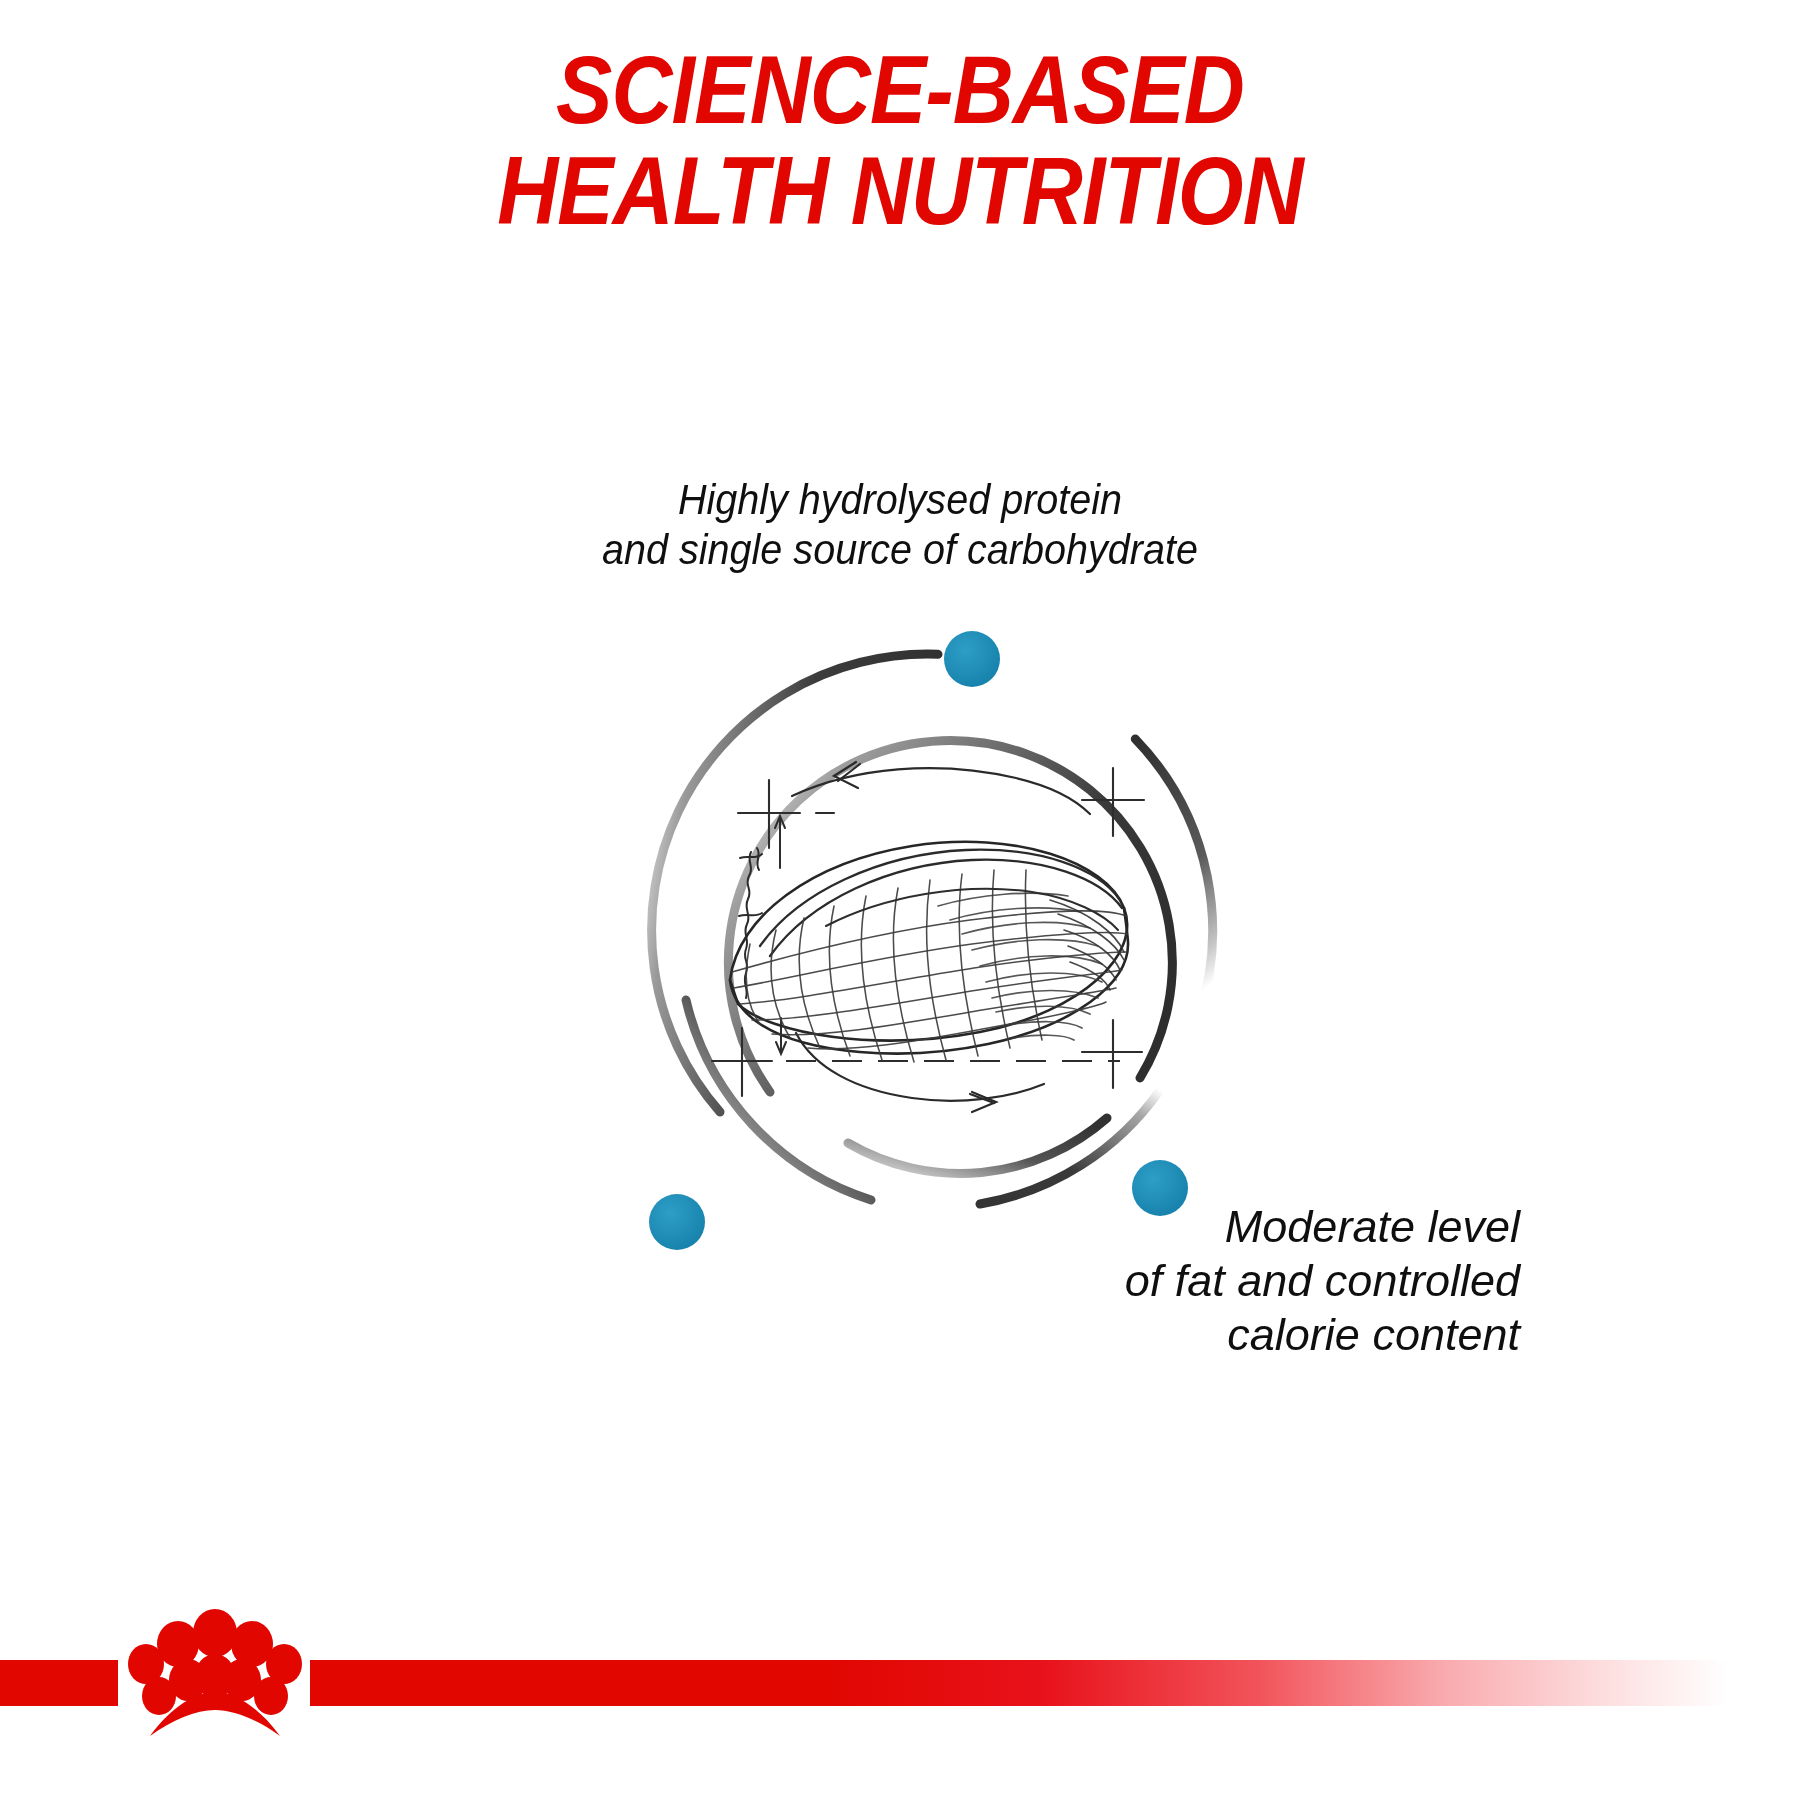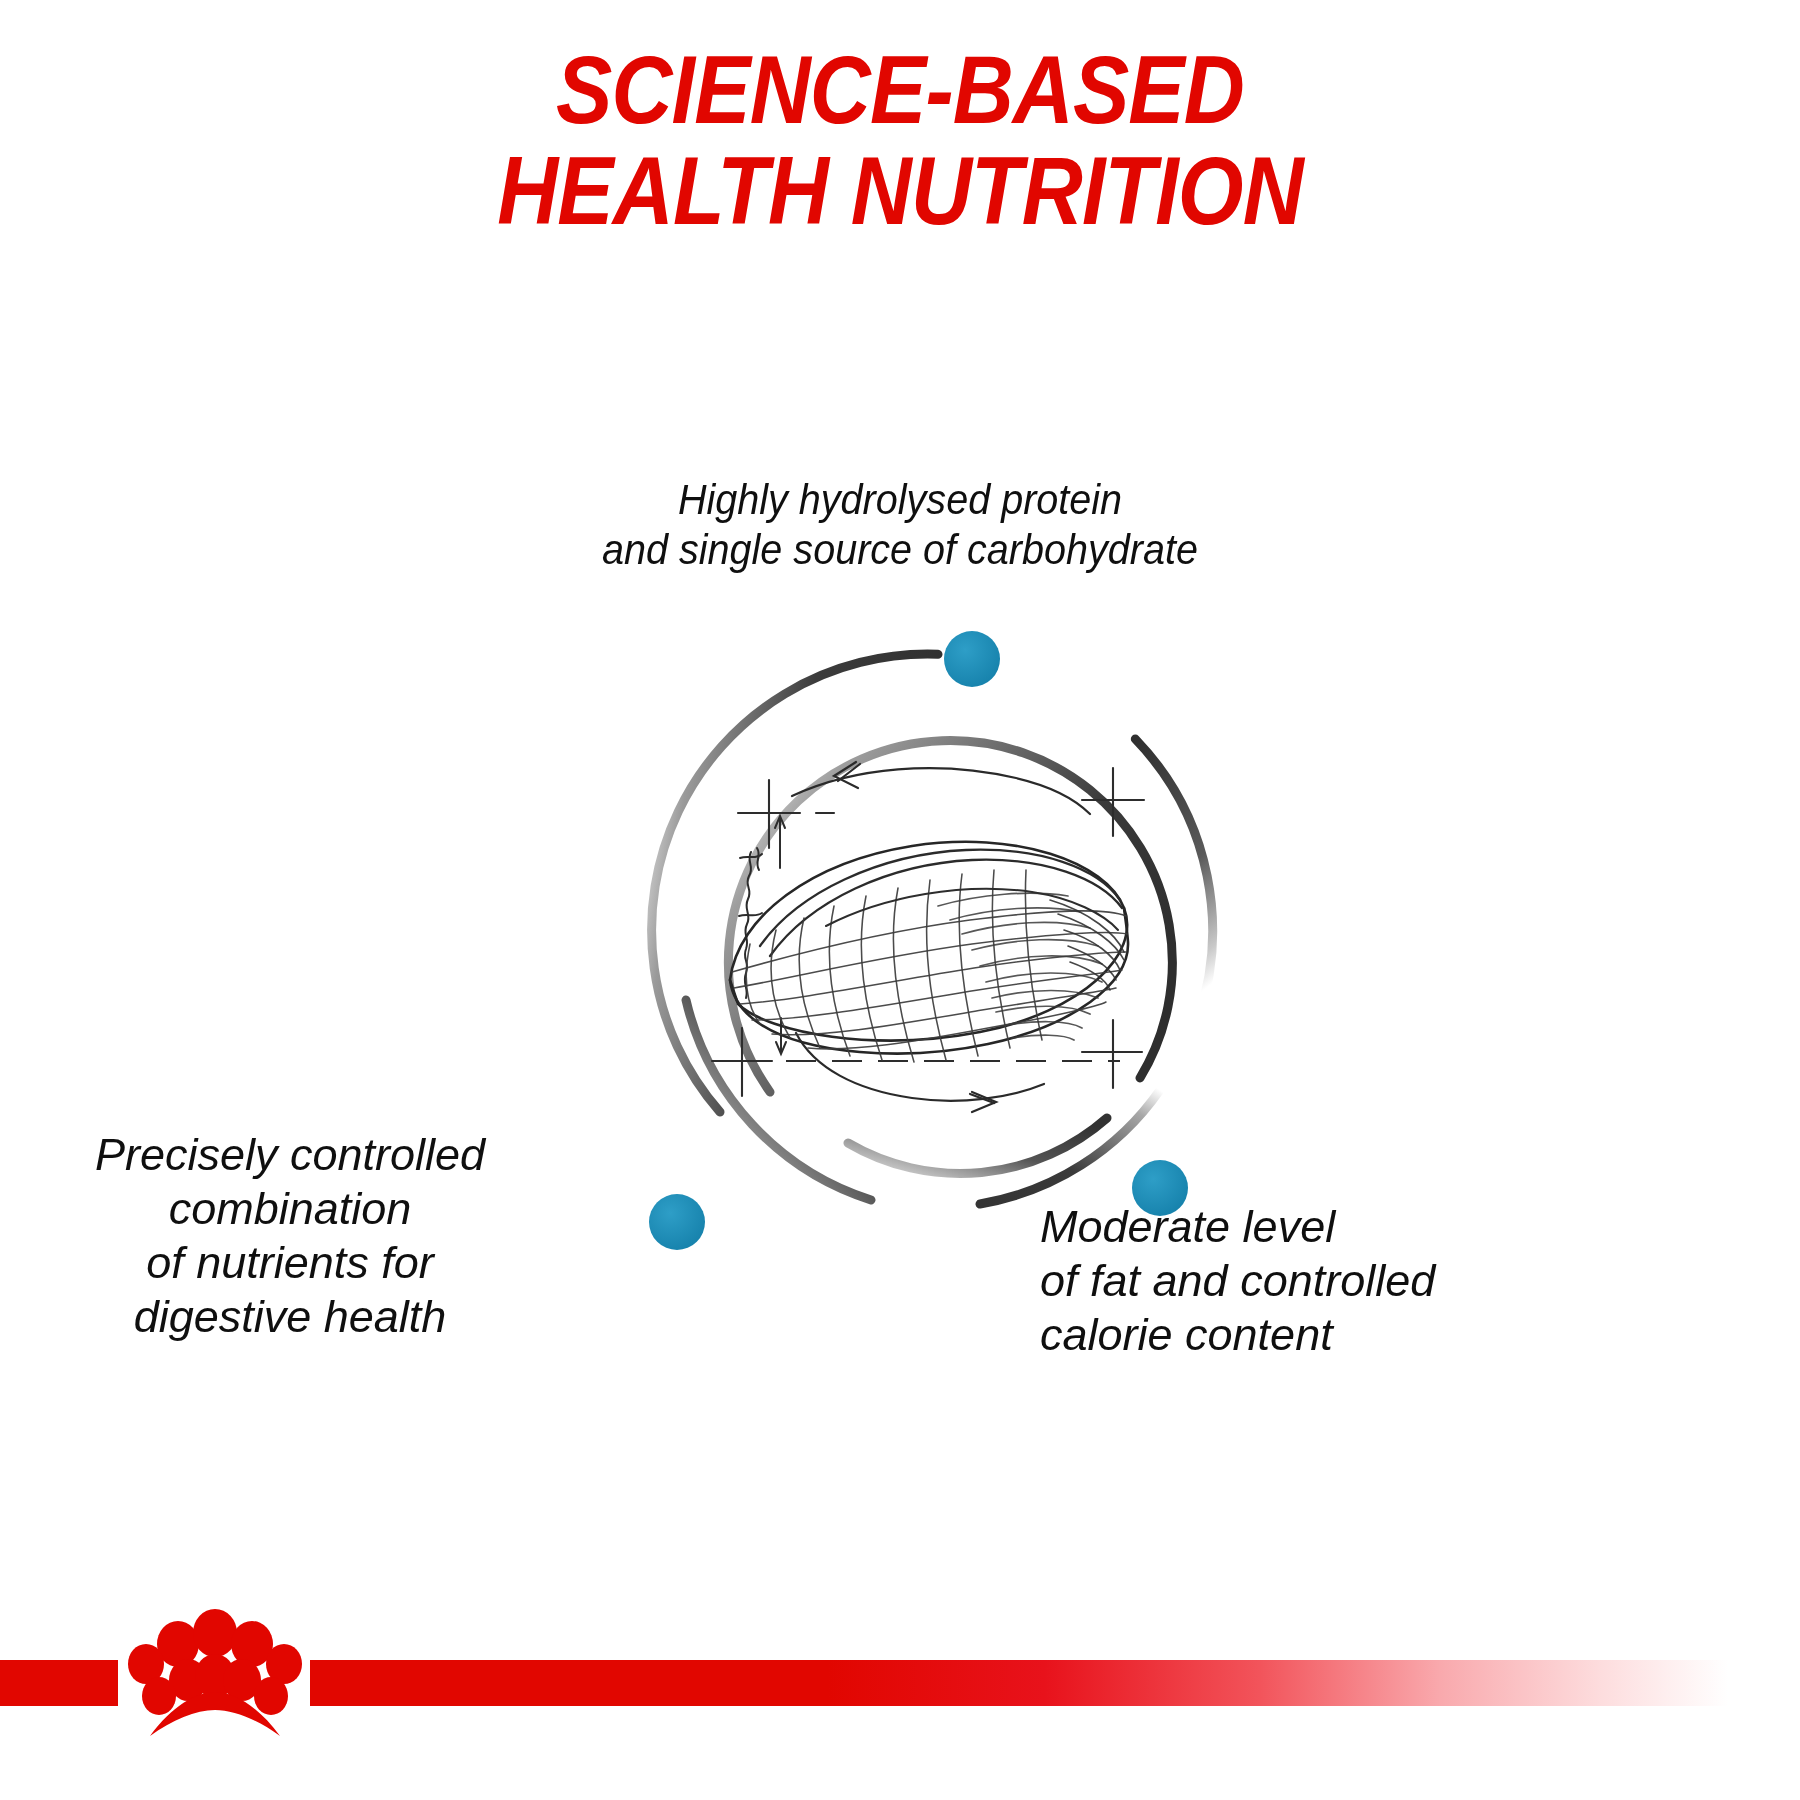--- a/index.html
+++ b/index.html
@@ -45,21 +45,21 @@
   .callout-left{
     left:30px; top:1128px;
     width:520px;
     text-align:center;
     font-size:45px;
     line-height:1.2;
   }
   .callout-right{
     left:1040px; top:1200px;
     width:480px;
-    text-align:left;
+    text-align:right;
     font-size:45px;
     line-height:1.2;
   }
 
   
   .graphic{
     position:absolute;
     left:620px; top:600px;
     width:660px; height:660px;
   }
@@ -98,24 +98,20 @@
 <div class="stage">
 
   <div class="title">
     <span class="ln">SCIENCE-BASED</span>
     <span class="ln">HEALTH NUTRITION</span>
   </div>
 
   <div class="callout callout-top">Highly hydrolysed protein
 and single source of carbohydrate</div>
 
-  <div class="callout callout-left">Precisely controlled
-combination
-of nutrients for
-digestive health</div>
 
   <div class="callout callout-right">Moderate level
 of fat and controlled
 calorie content</div>
 
   <div class="graphic">
     <svg viewBox="0 0 660 660" xmlns="http://www.w3.org/2000/svg">
       <defs>
 
         <linearGradient id="gA" x1="0" y1="0" x2="1" y2="0.25">

